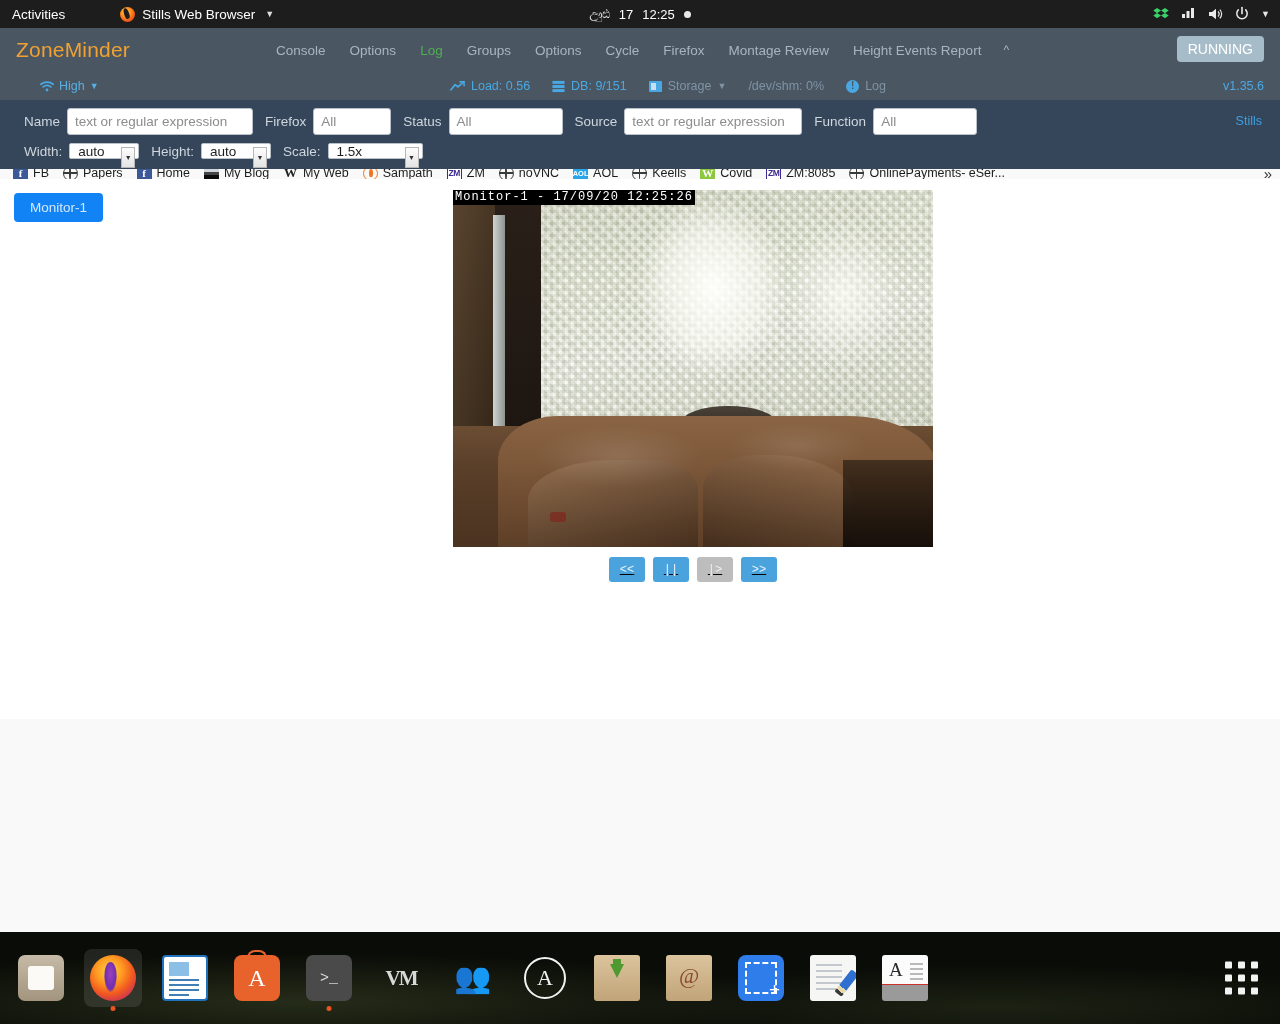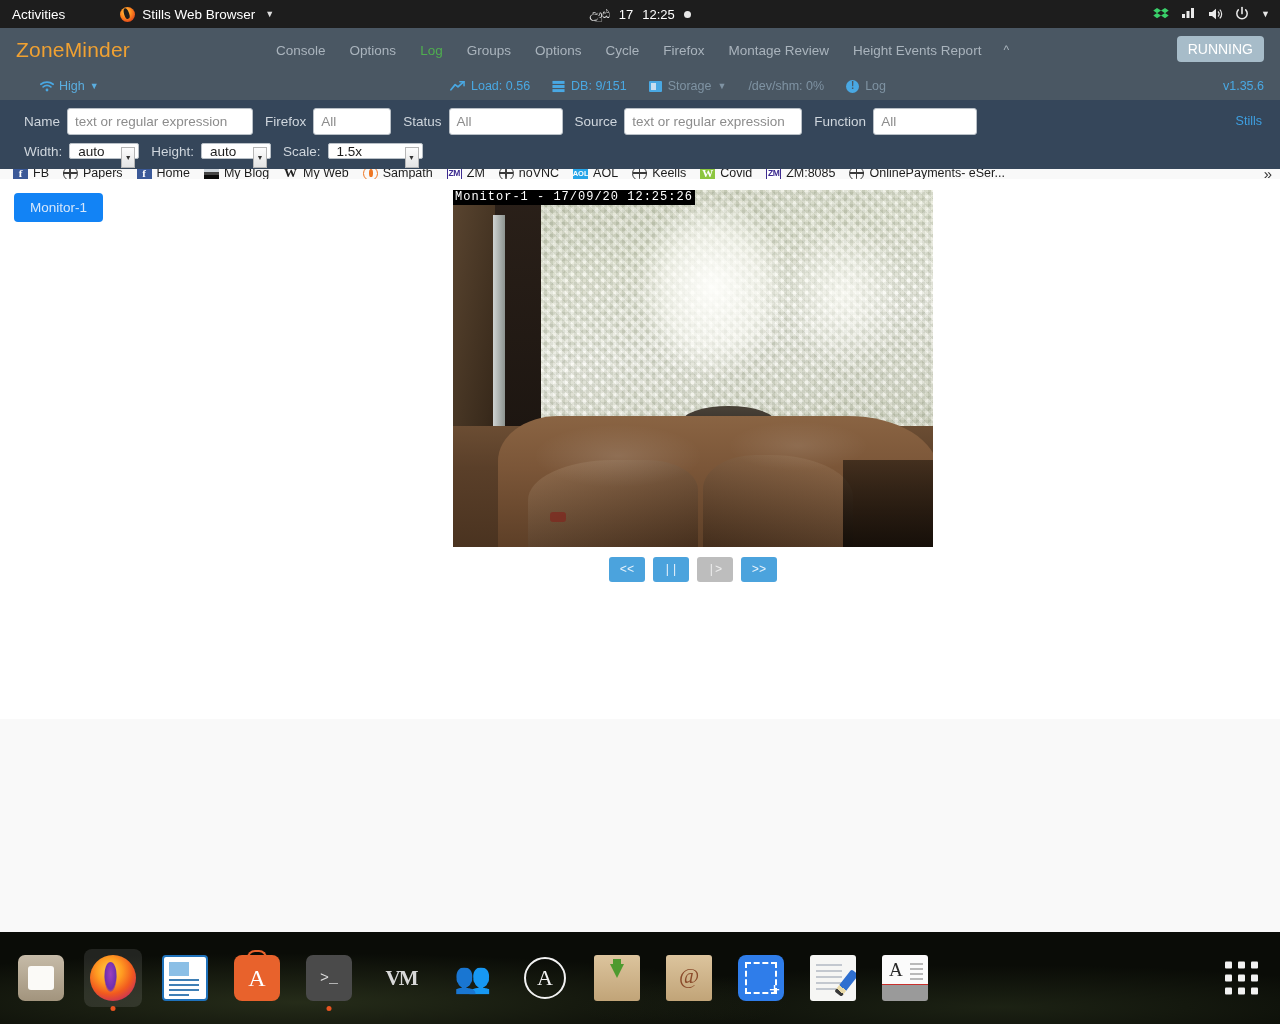--- a/index.html
+++ b/index.html
@@ -205,21 +205,21 @@
   .fsel.w-sc { width:95px; }
   #stills-link { position:absolute; right:18px; top:14px; font-size:12.5px; color:#3e9fe0; }
 
   
   #zm-body { background:#fff; height: 540px; position:relative;margin-top:10px; }
   #monitor-btn {
     position:absolute; left:14px; top:14px;
     background:#1283f5; color:#d5e7fb; border-radius:4px;
     font-size:13.5px; padding: 7px 16px;
   }
-  #stream-wrap { position:absolute; left:453px; top:11px; width:480px; }
+  #stream-wrap { position:absolute; left:453px; top:11px; width:480px;text-decoration:underline; }
   #stream-img {
     width:480px; height:357px; position:relative; overflow:hidden;
     background:#3a2e22;
   }
   .sc-wall { position:absolute; left:0; top:0; width:48px; height:357px;
     background: linear-gradient(90deg,#3b2d20,#2e2218); }
   .sc-door { position:absolute; left:0; top:0; width:42px; height:357px;
     background: linear-gradient(100deg,#5a4530 0%, #3a2b1c 70%, #241a11 100%); }
   .sc-darkl { position:absolute; left:42px; top:0; width:46px; height:240px;
     background: linear-gradient(180deg,#2a2019,#1d1611); }

